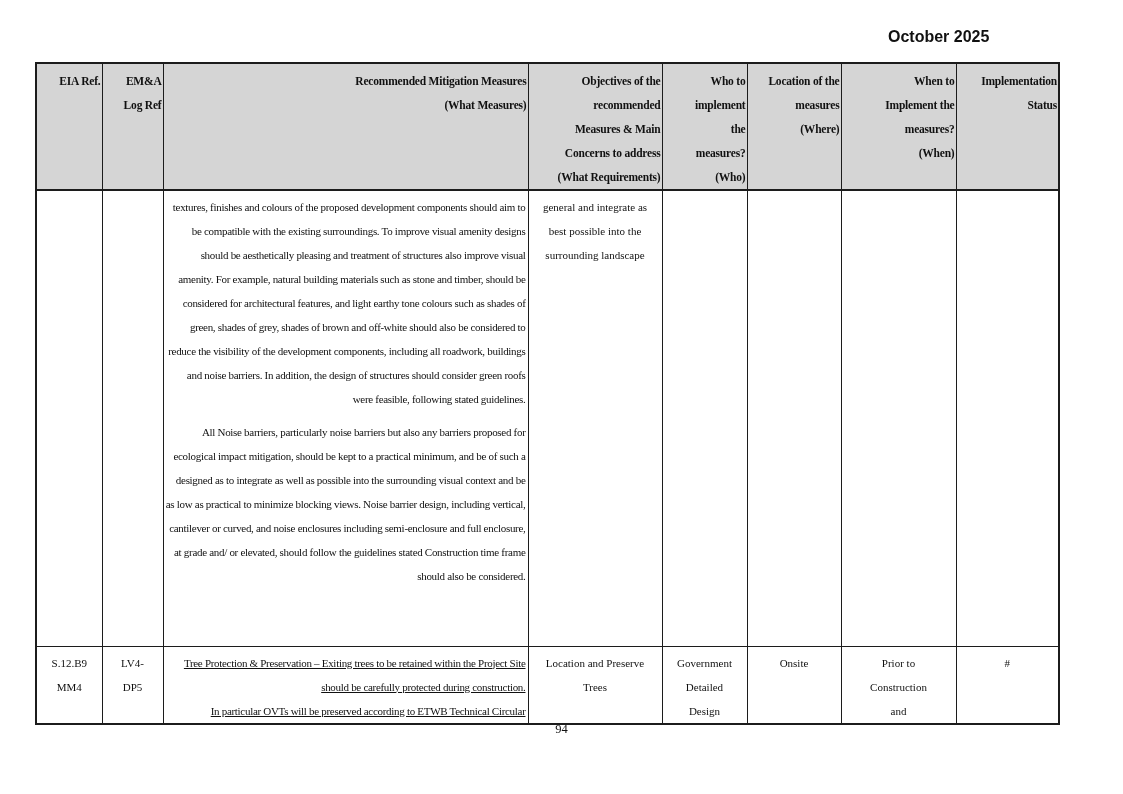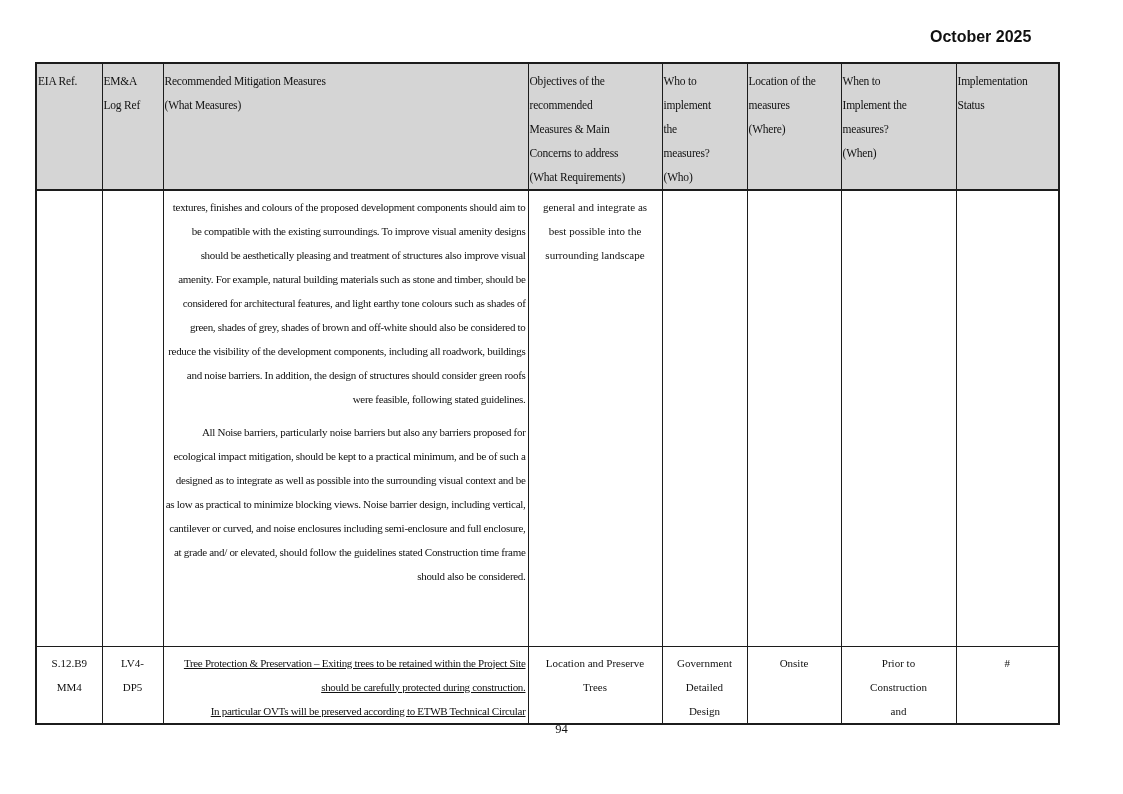--- a/index.html
+++ b/index.html
@@ -31,46 +31,45 @@
     white-space: nowrap;
   }
   .doc-date {
     position: absolute;
     left: 888px;
     top: 28px;
     font-family: "Liberation Sans", "DejaVu Sans", sans-serif;
     font-weight: bold;
     font-size: 16px;
     white-space: nowrap;
-    margin-left: 42px;
   }
   table.schedule {
     position: absolute;
     left: 35px;
     top: 62px;
     width: 1023px;
     border-collapse: collapse;
     table-layout: fixed;
     border: 2px solid var(--border);
   }
   table.schedule th, table.schedule td {
     border: 1.6px solid var(--border);
     vertical-align: top;
     overflow: hidden;
   }
   table.schedule thead tr {
     border-bottom: 2.5px solid var(--border);
   }
   table.schedule th {
     background: var(--header-bg);
-    font-weight: normal;
+    font-weight: bold;
     font-size: 11.5px;
     line-height: 24px;
     letter-spacing: -0.2px;
-    text-align: left;
+    text-align: right;
     white-space: pre-line;
     padding: 5px 1px 0 1px;
   }
   table.schedule td {
     font-size: 11px;
     line-height: 24px;
     padding: 4px 2px 0 2px;
     background: #ffffff;
   }
   td.left-cell {

